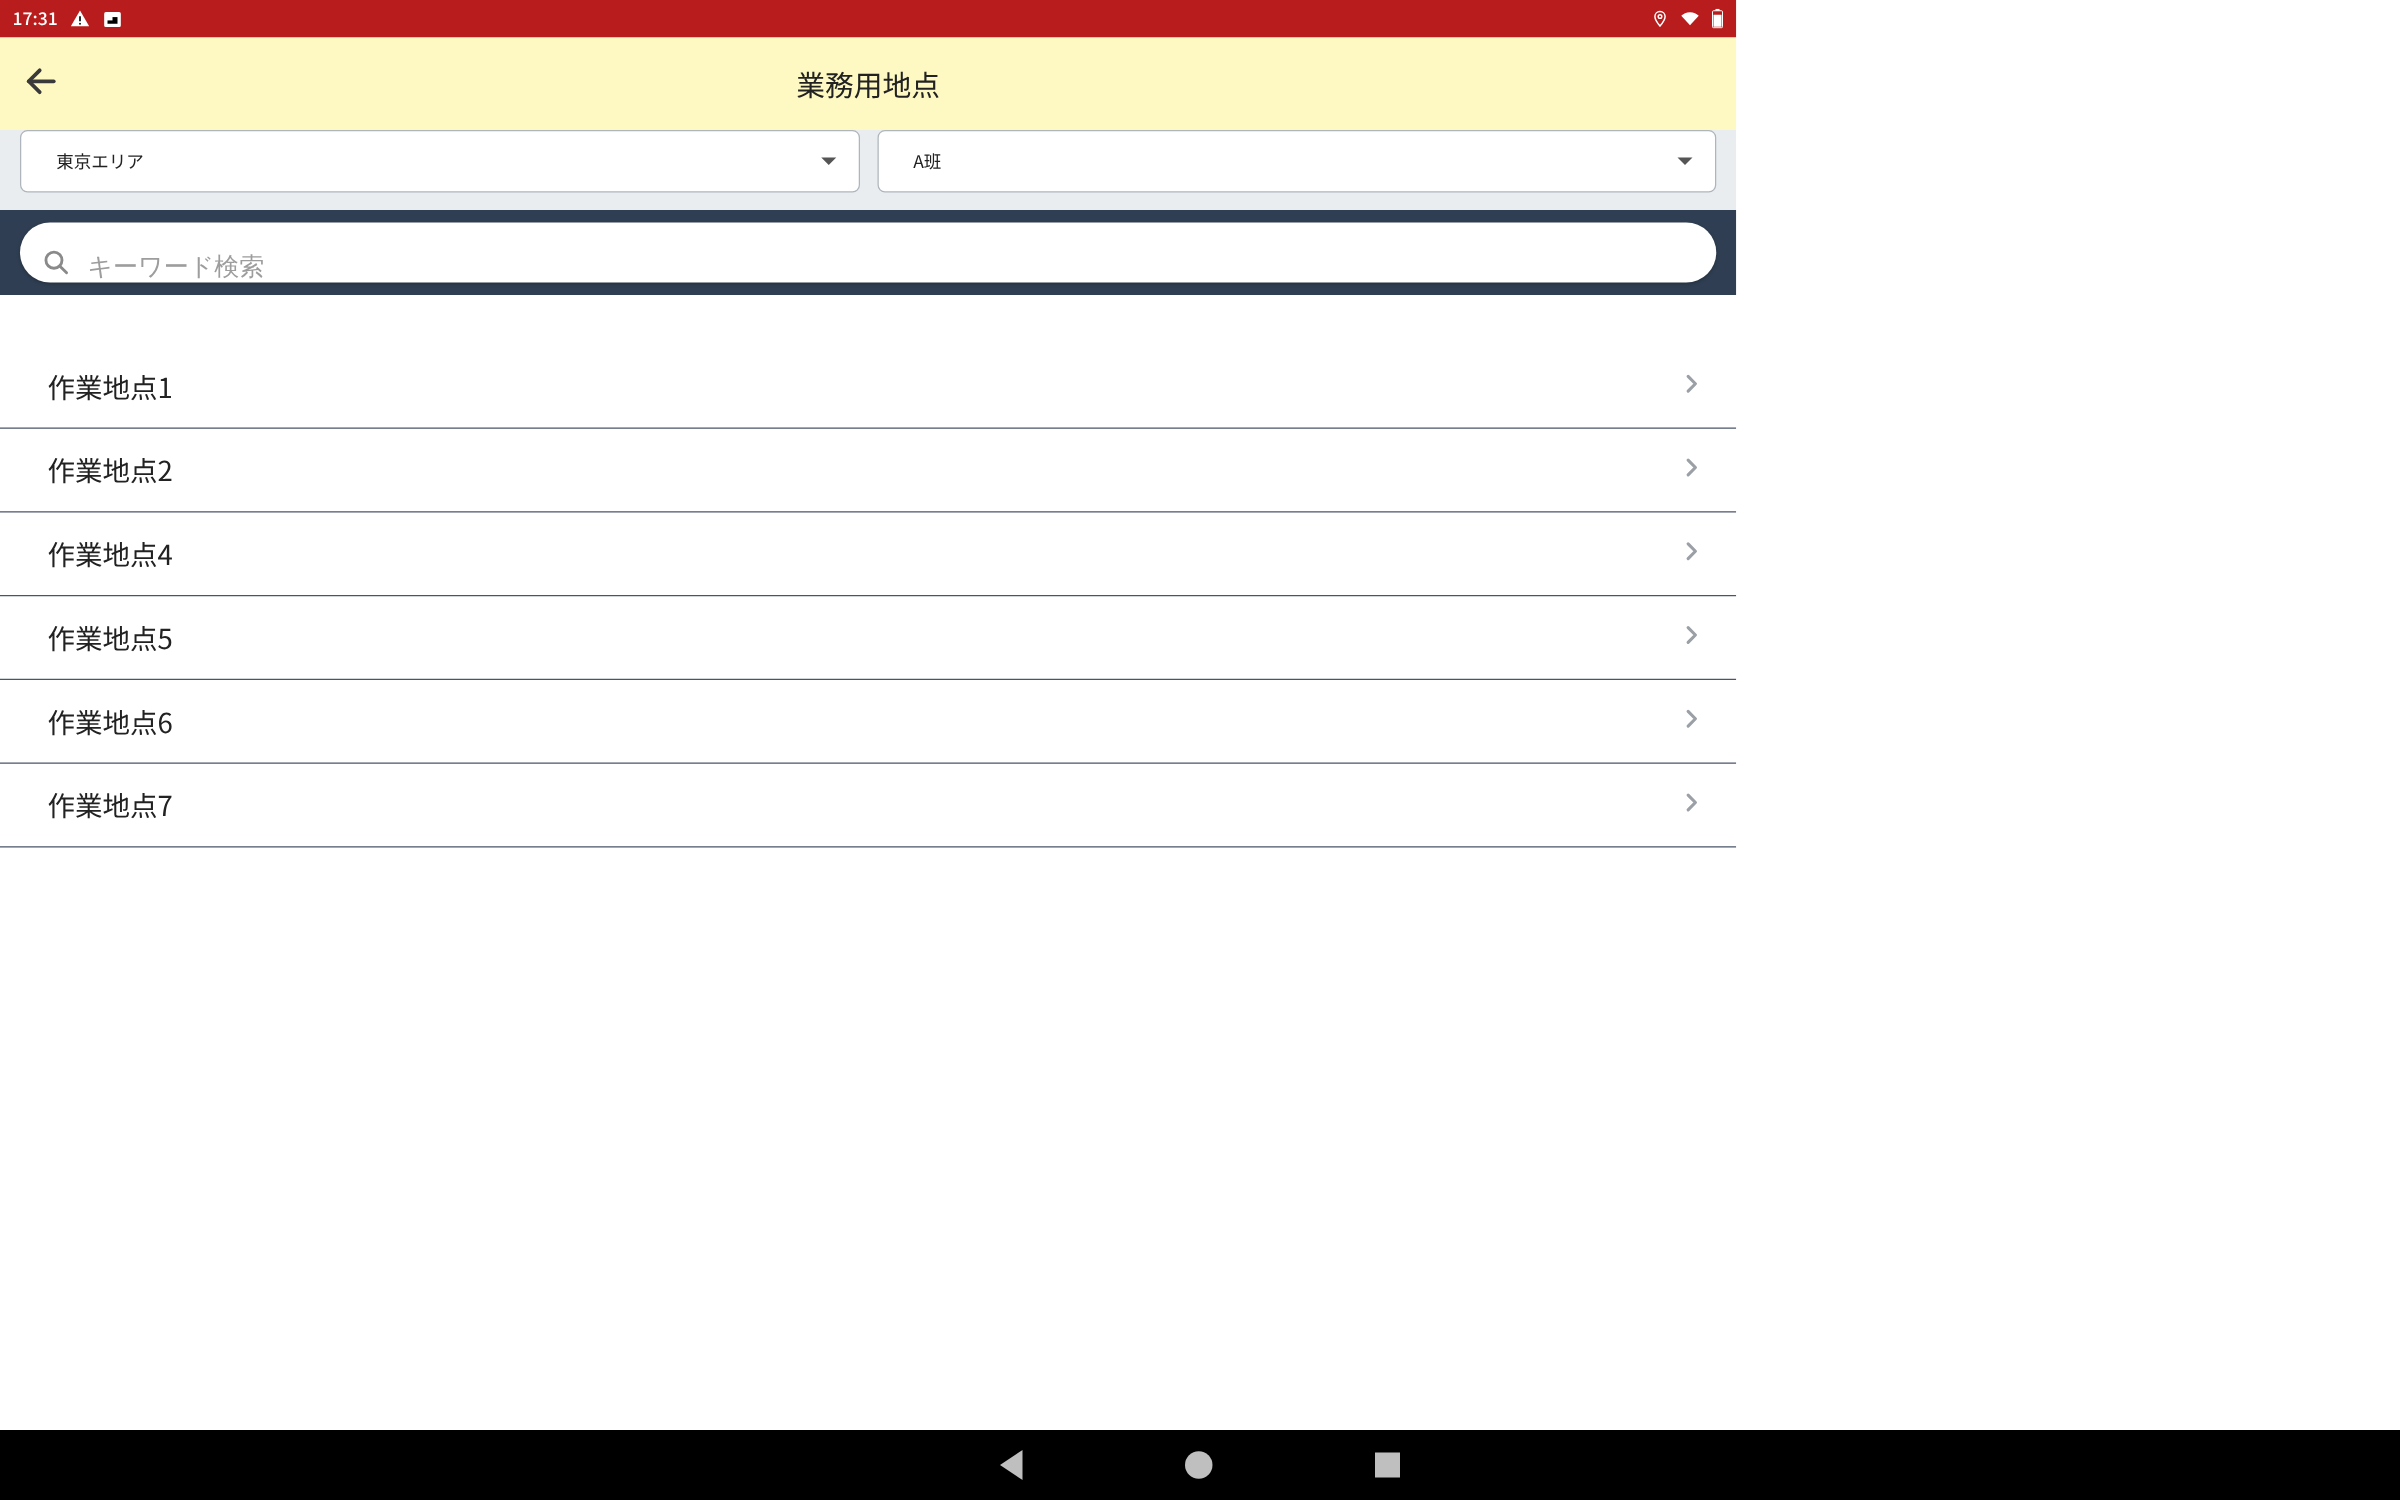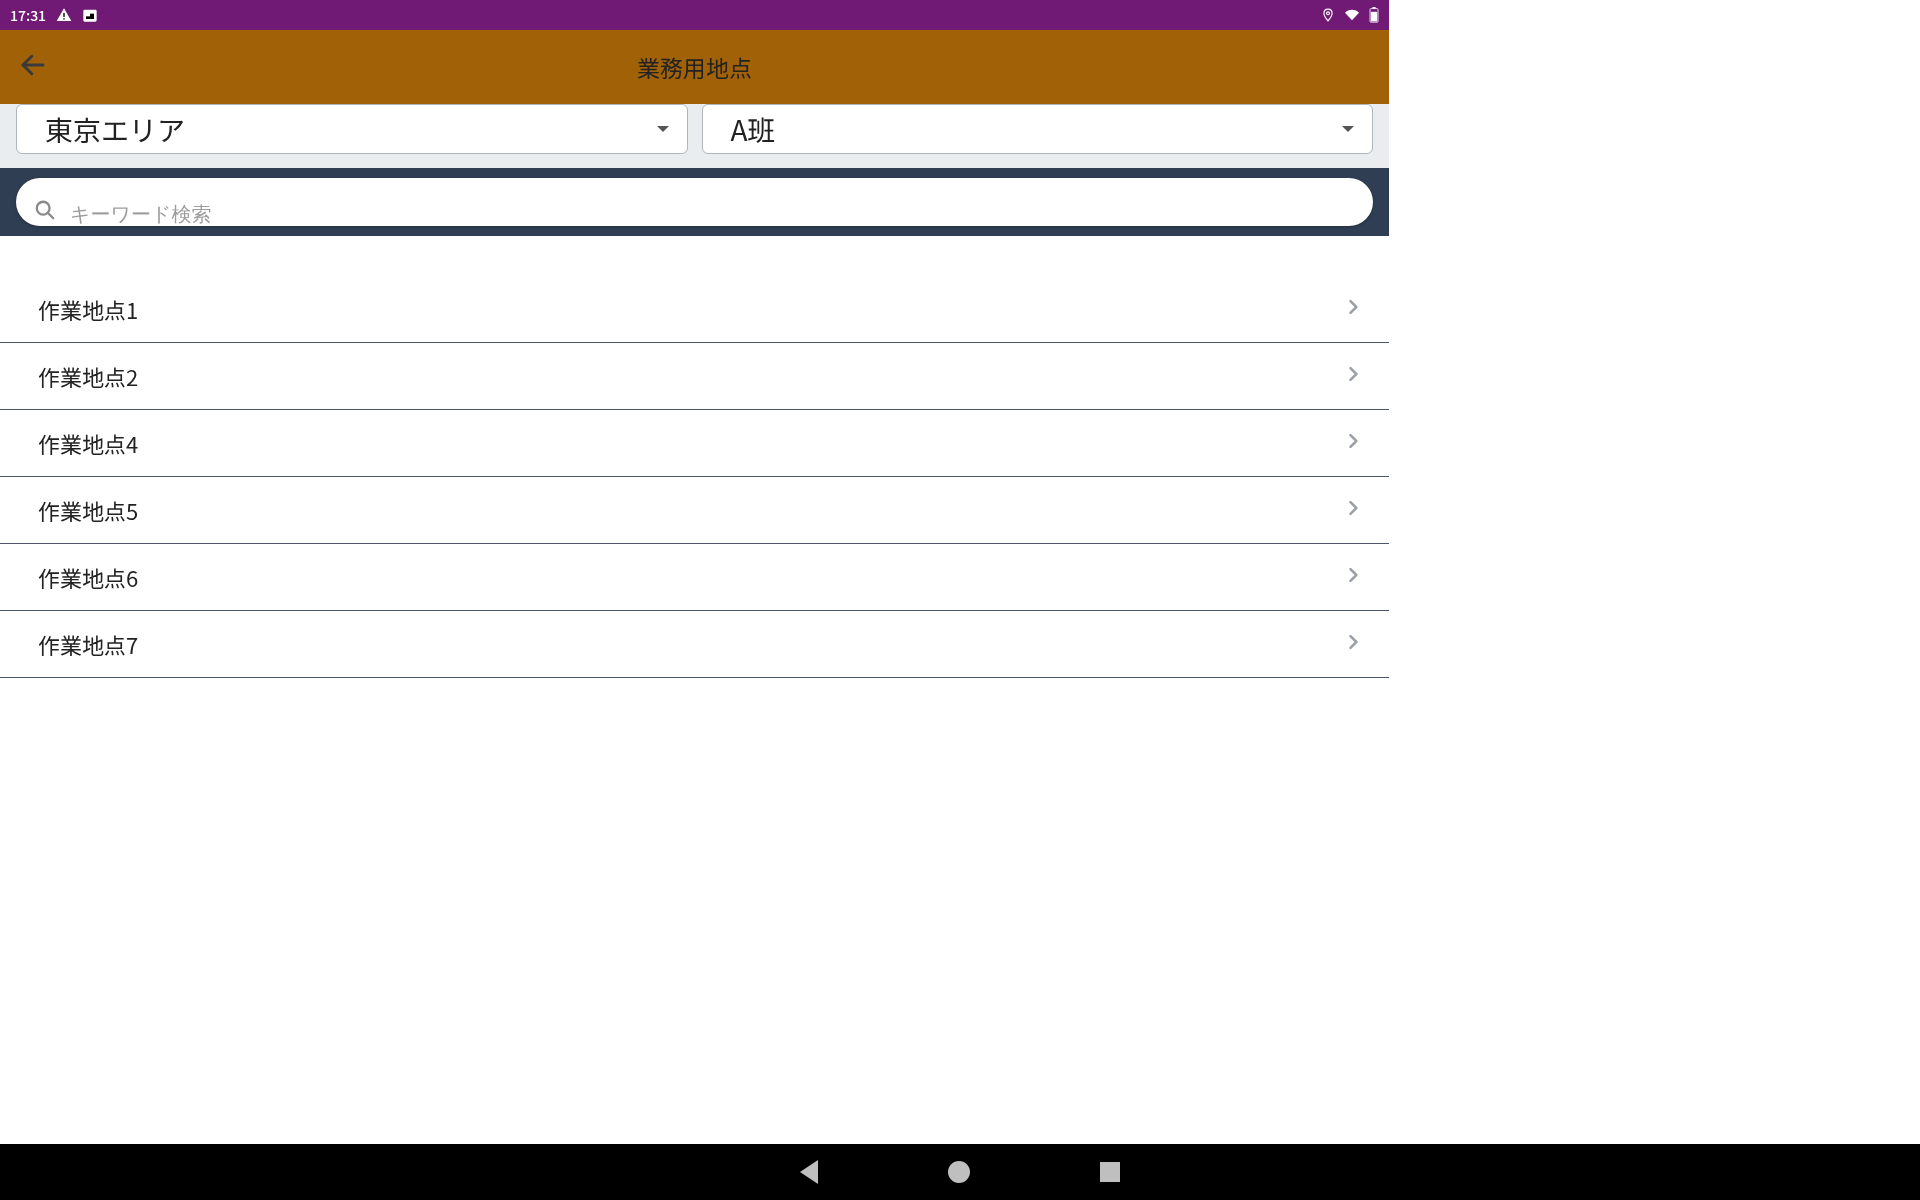--- a/index.html
+++ b/index.html
@@ -1,37 +1,37 @@
 <!DOCTYPE html>
 <html><head>
 <meta charset="utf-8">
 <style>
   * { box-sizing: border-box; margin: 0; padding: 0; }
   html, body { width: 1389px; height: 868px; font-family: "Hiragino Sans", "Noto Sans JP", sans-serif; background: #fff; overflow: hidden; }
 
   
   .status-bar {
     height: 30px;
-    background: #701a75;
+    background: #b91c1c;
     color: #fff;
     display: flex;
     align-items: center;
     justify-content: space-between;
     padding: 0 10px;
     font-size: 14px;
     font-weight: 500;
   }
   .status-left { display: flex; align-items: center; gap: 10px; }
   .status-right { display: flex; align-items: center; gap: 8px; }
   .status-bar svg { display: block; }
 
   
   .app-header {
     height: 74px;
-    background: #a16207;
+    background: #fef9c3;
     display: flex;
     align-items: center;
     position: relative;
     padding: 0 18px;
   }
   .back-arrow { cursor: pointer; }
   .header-title {
     position: absolute;
     left: 50%;
     transform: translateX(-50%);
@@ -52,21 +52,21 @@
     height: 50px;
     background: #fff;
     border: 1px solid #aeb5bc;
     border-radius: 6px;
     display: flex;
     align-items: center;
     justify-content: space-between;
     padding: 0 18px 0 28px;
     cursor: pointer;
   }
-  .dropdown-label { font-size: 28px; color: #222; }
+  .dropdown-label { font-size: 14px; color: #222; }
   .dropdown .caret { width: 0; height: 0; border-left: 6px solid transparent; border-right: 6px solid transparent; border-top: 6px solid #555; }
 
   
   .search-band {
     background: #2f3e52;
     padding: 10px 16px;
   }
   .search-box {
     height: 48px;
     background: #fff;

